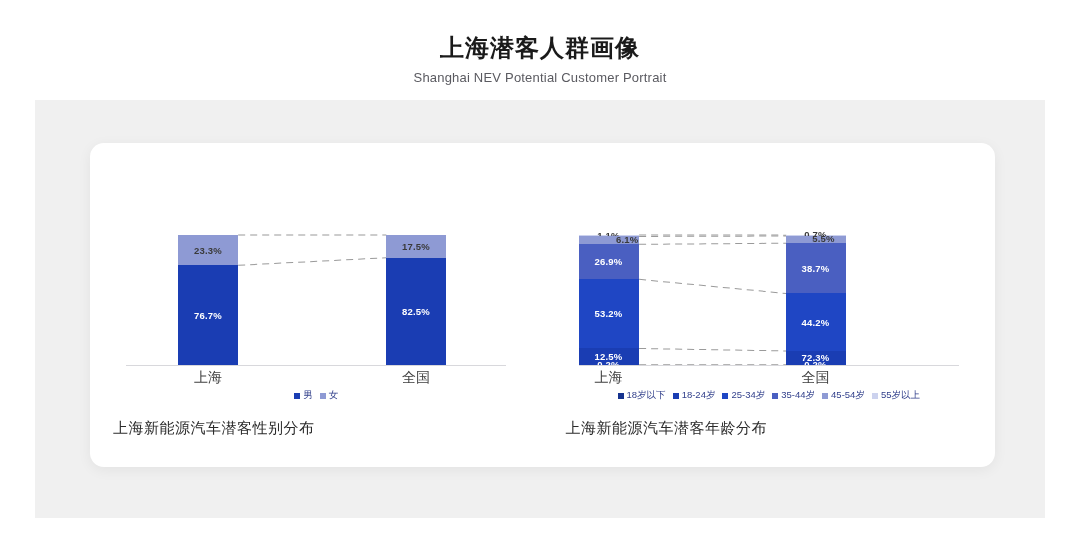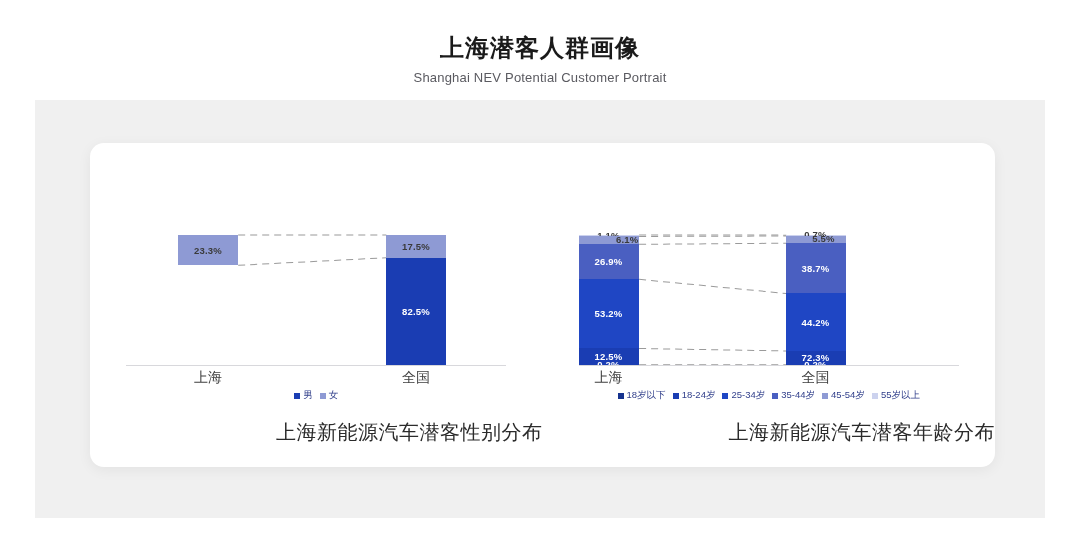--- a/index.html
+++ b/index.html
@@ -72,22 +72,23 @@
   .chart-block.age .cat.right { left:223px; }
   .legend {
     position:absolute; top:216px; left:0; right:0;
     display:flex; justify-content:center; align-items:center;
     gap:7px; font-size:9.5px; color:#33418c;
   }
   .legend-item { display:flex; align-items:center; gap:3px; white-space:nowrap; }
   .legend-swatch { width:6px; height:6px; display:inline-block; }
   .caption {
     position:absolute; top:246px; left:0; right:0;
-    text-align:right; font-size:20px; color:#2b2b2b;
+    text-align:left; font-size:15px; color:#2b2b2b;
     letter-spacing:0.5px;
+    padding-left:23px;
   }
   .connector { position:absolute; left:0; top:0; width:100%; height:200px; pointer-events:none; }
 </style>
 </head>
 <body>
 
 <div class="header">
   <div class="title-cn">上海潜客人群画像</div>
   <div class="title-en">Shanghai NEV Potential Customer Portrait</div>
 </div>
@@ -99,20 +100,23 @@
 
   <div class="chart-block gender">
     <div class="plot">
       <svg class="connector" viewBox="0 0 452 200" preserveAspectRatio="none">
           <line x1="148" y1="92.28999999999999" x2="296" y2="84.75" stroke="#9a9a9a" stroke-width="1" stroke-dasharray="7,5"></line>
           <line x1="148" y1="62" x2="296" y2="62" stroke="#9a9a9a" stroke-width="1" stroke-dasharray="7,5"></line>
         </svg>
       <div class="bar left" style="height: 130px;">
           <div class="seg" style="height: 30.29px; background: rgb(142, 154, 212);">
             <span class="seg-label" style="color: rgb(58, 58, 58);">23.3%</span>
+          </div>
+          <div class="seg" style="height: 99.71px; background: rgb(26, 61, 179);">
+            <span class="seg-label" style="color: rgb(255, 255, 255);">76.7%</span>
           </div>
         </div>
       <div class="bar right" style="height: 130px; border-radius: 27px;">
           <div class="seg" style="height: 22.75px; background: rgb(142, 154, 212);">
             <span class="seg-label" style="color: rgb(58, 58, 58);">17.5%</span>
           </div>
           <div class="seg" style="height: 107.25px; background: rgb(26, 61, 179);">
             <span class="seg-label" style="color: rgb(255, 255, 255);">82.5%</span>
           </div>
         </div>

